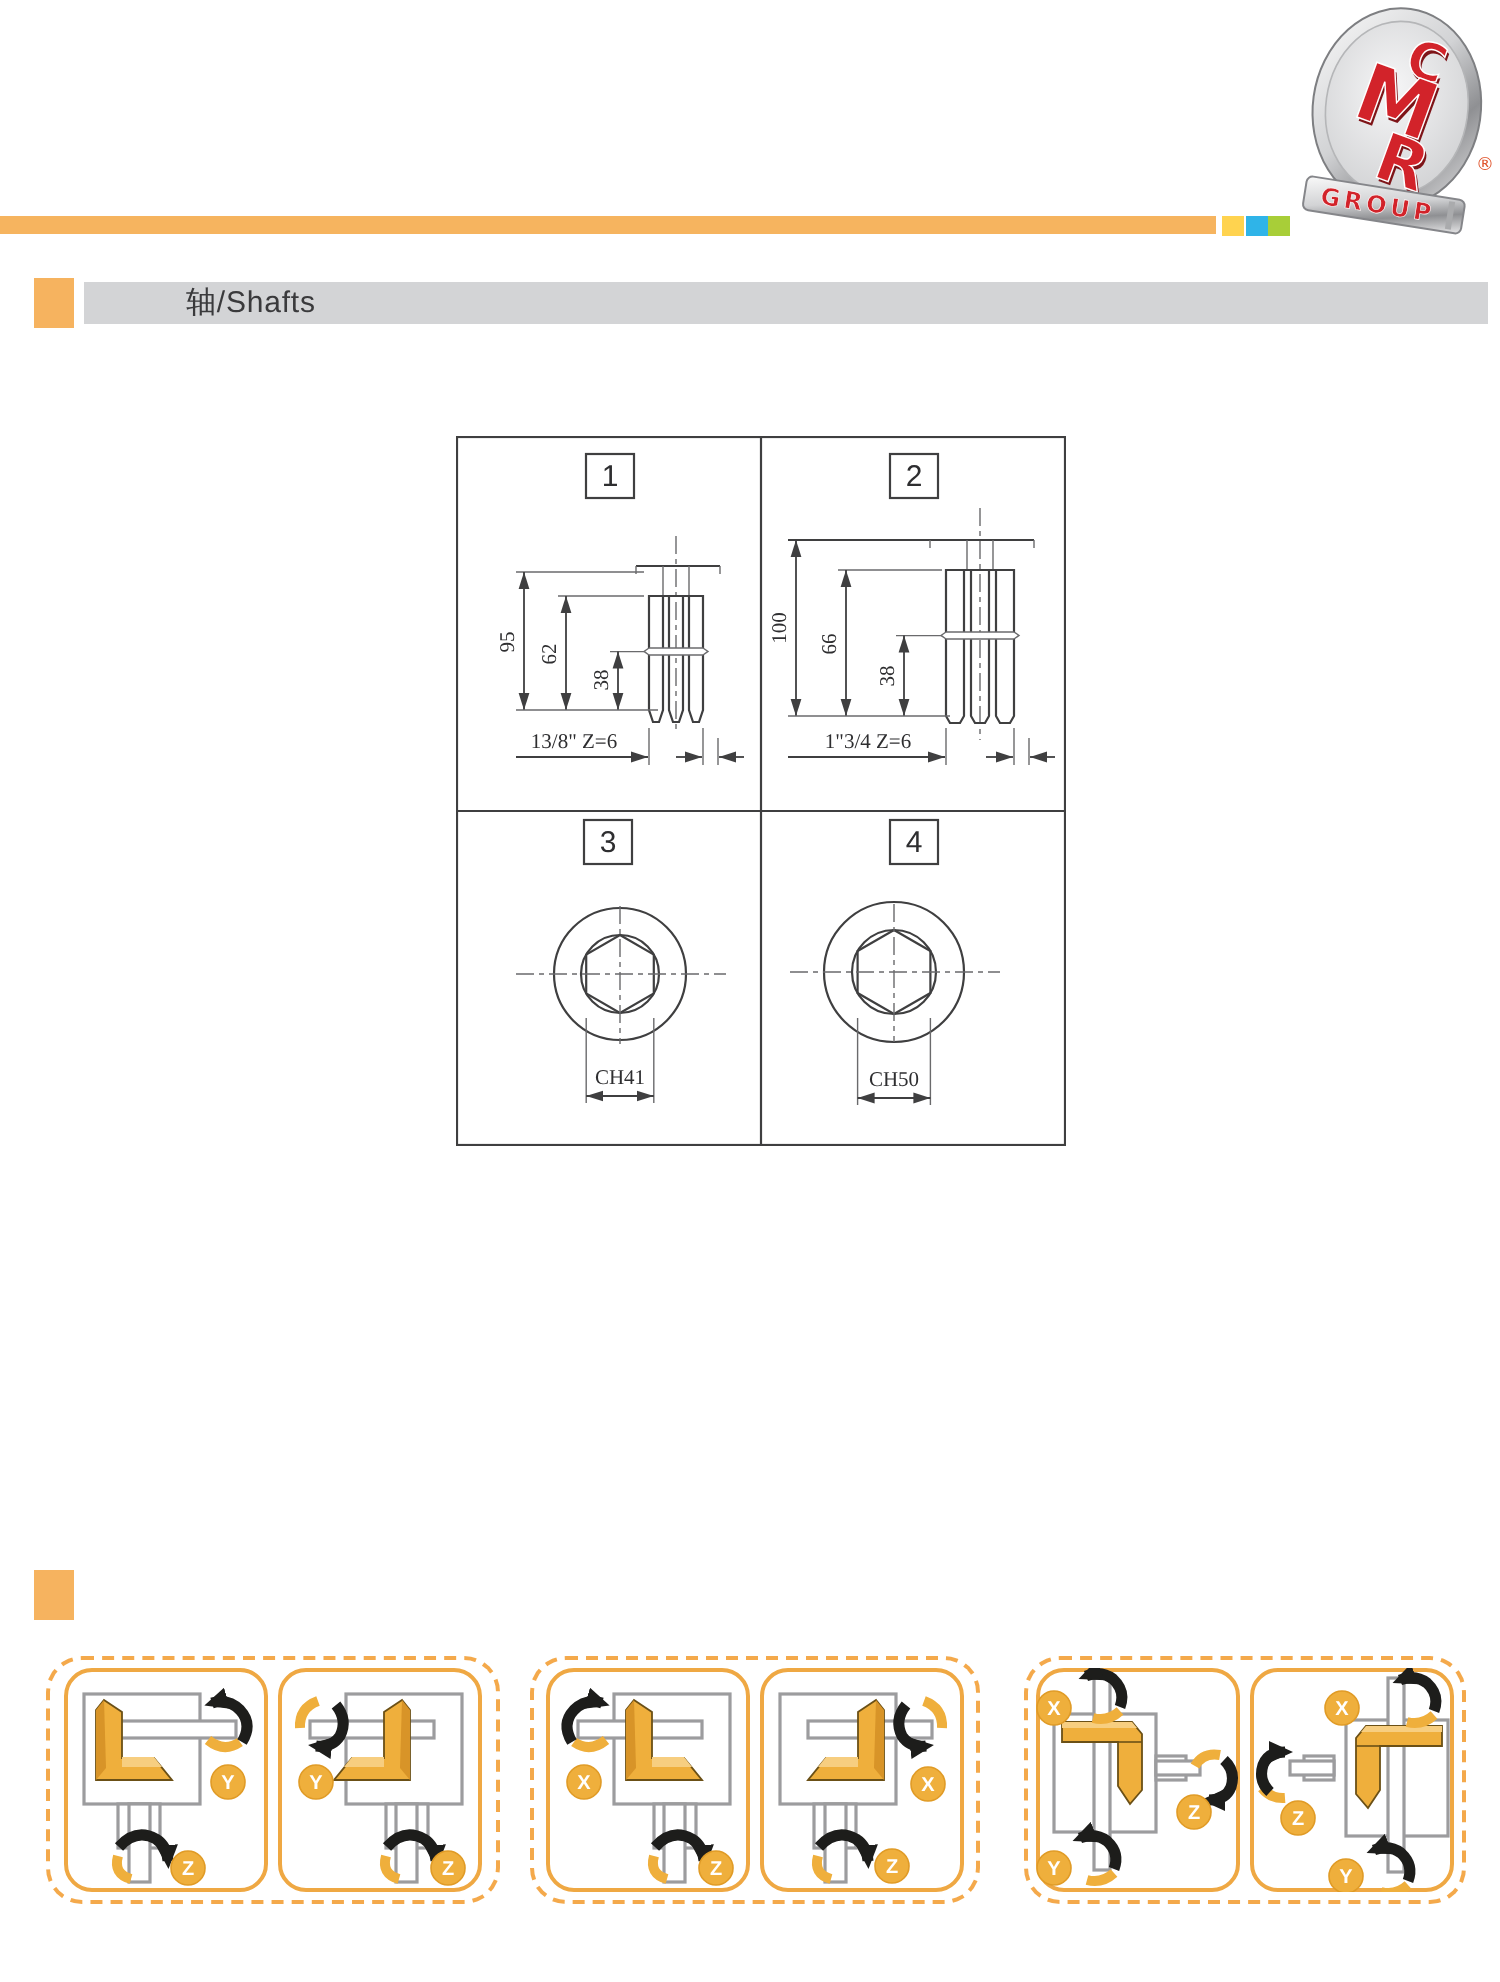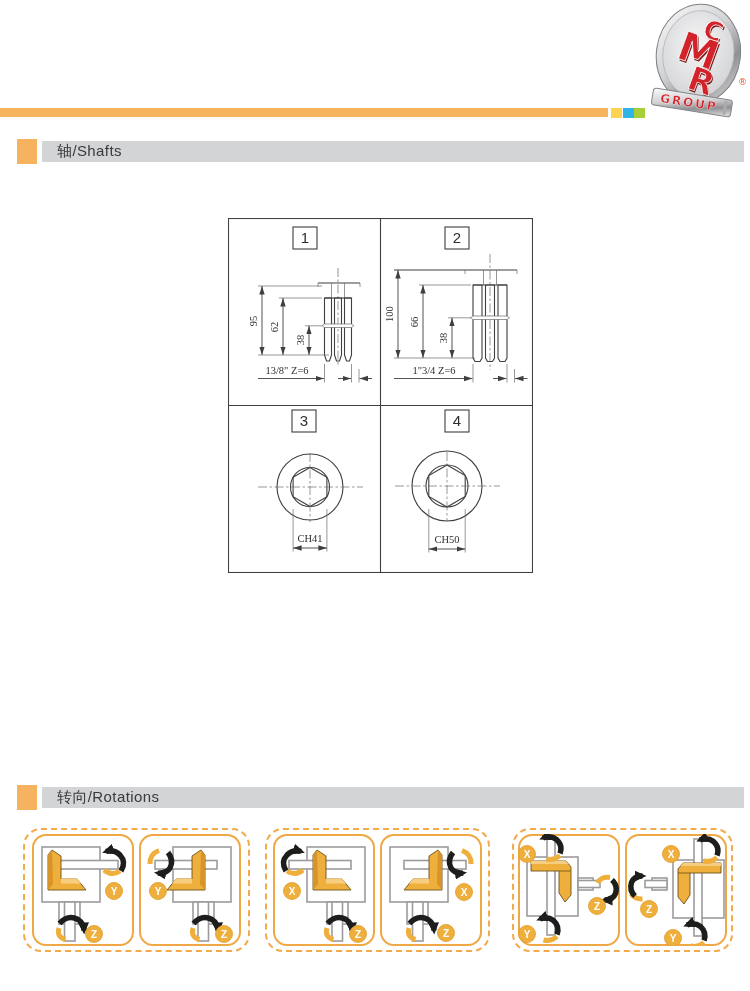--- a/index.html
+++ b/index.html
@@ -7,21 +7,21 @@
         font-family:"Liberation Sans",sans-serif;}
   
   .topbar{position:absolute;left:0;top:108px;width:608px;height:9px;}
   .tick{position:absolute;top:108px;width:11px;height:9.5px;}
   .tick1{left:611px;} .tick2{left:622.5px;} .tick3{left:634px;}
   
   .sec{position:absolute;left:0;width:750px;height:30px;}
   .sec .sq{position:absolute;left:17px;top:0;width:20px;height:25px;background:#F6B35F;}
   .sec .bar{position:absolute;left:42px;right:6px;top:2px;height:21px;background:#D3D4D6;
             display:flex;align-items:center;padding-left:15px;box-sizing:border-box;}
-  .sec .bar span{font-size:15px;color:#3a3a3c;letter-spacing:.4px;}
+  .sec .bar span{font-size:15px;color:#3a3a3c;letter-spacing:.4px;margin-left:36px;}
   .sec1{top:139px;} .sec2{top:785px;}
   
   .drawing{position:absolute;left:228px;top:218px;}
   .ln{stroke:#3f3f40;stroke-width:1.1;fill:none;}
   .thin{stroke:#6a6a6c;stroke-width:0.7;fill:none;}
   .cl{stroke:#6a6a6c;stroke-width:0.7;stroke-dasharray:9 2.5 2.5 2.5;fill:none;}
   .dim{stroke:#3f3f40;stroke-width:0.9;fill:none;}
   .numbox{fill:#fff;stroke:#3f3f40;stroke-width:1.1;}
   .num{font:400 15px "Liberation Sans",sans-serif;fill:#2e2e30;text-anchor:middle;}
   .dimtxt{font:400 10.5px "Liberation Serif",serif;fill:#2e2e30;text-anchor:middle;}
@@ -216,23 +216,20 @@
       <line class="cl" x1="219" y1="234" x2="219" y2="303"></line>
       <line class="thin" x1="200.8" y1="291" x2="200.8" y2="334.5"></line>
       <line class="thin" x1="237.2" y1="291" x2="237.2" y2="334.5"></line>
       <text class="dimtxt" x="219" y="325">CH50</text>
       <line class="dim" x1="200.8" y1="331" x2="237.2" y2="331" marker-start="url(#dimarr)" marker-end="url(#dimarr)"></line>
     </g>
   </svg>
 
   <div class="sec sec2">
     <div class="sq"></div>
-    <div class="bar">
-      <span>转向/Rotations</span>
-    </div>
   </div>
 
   <div class="rgroup rg1">
     <div class="rcard">
       <svg viewBox="0 0 102 112">
         <rect class="gx" x="10" y="13" width="58" height="55"></rect>
         <rect class="gx" x="24" y="26.5" width="62" height="8.5"></rect>
         <rect class="gx" x="27" y="68" width="21" height="22"></rect>
         <rect class="gx" x="32.5" y="68" width="10.5" height="39"></rect>
         <g>

